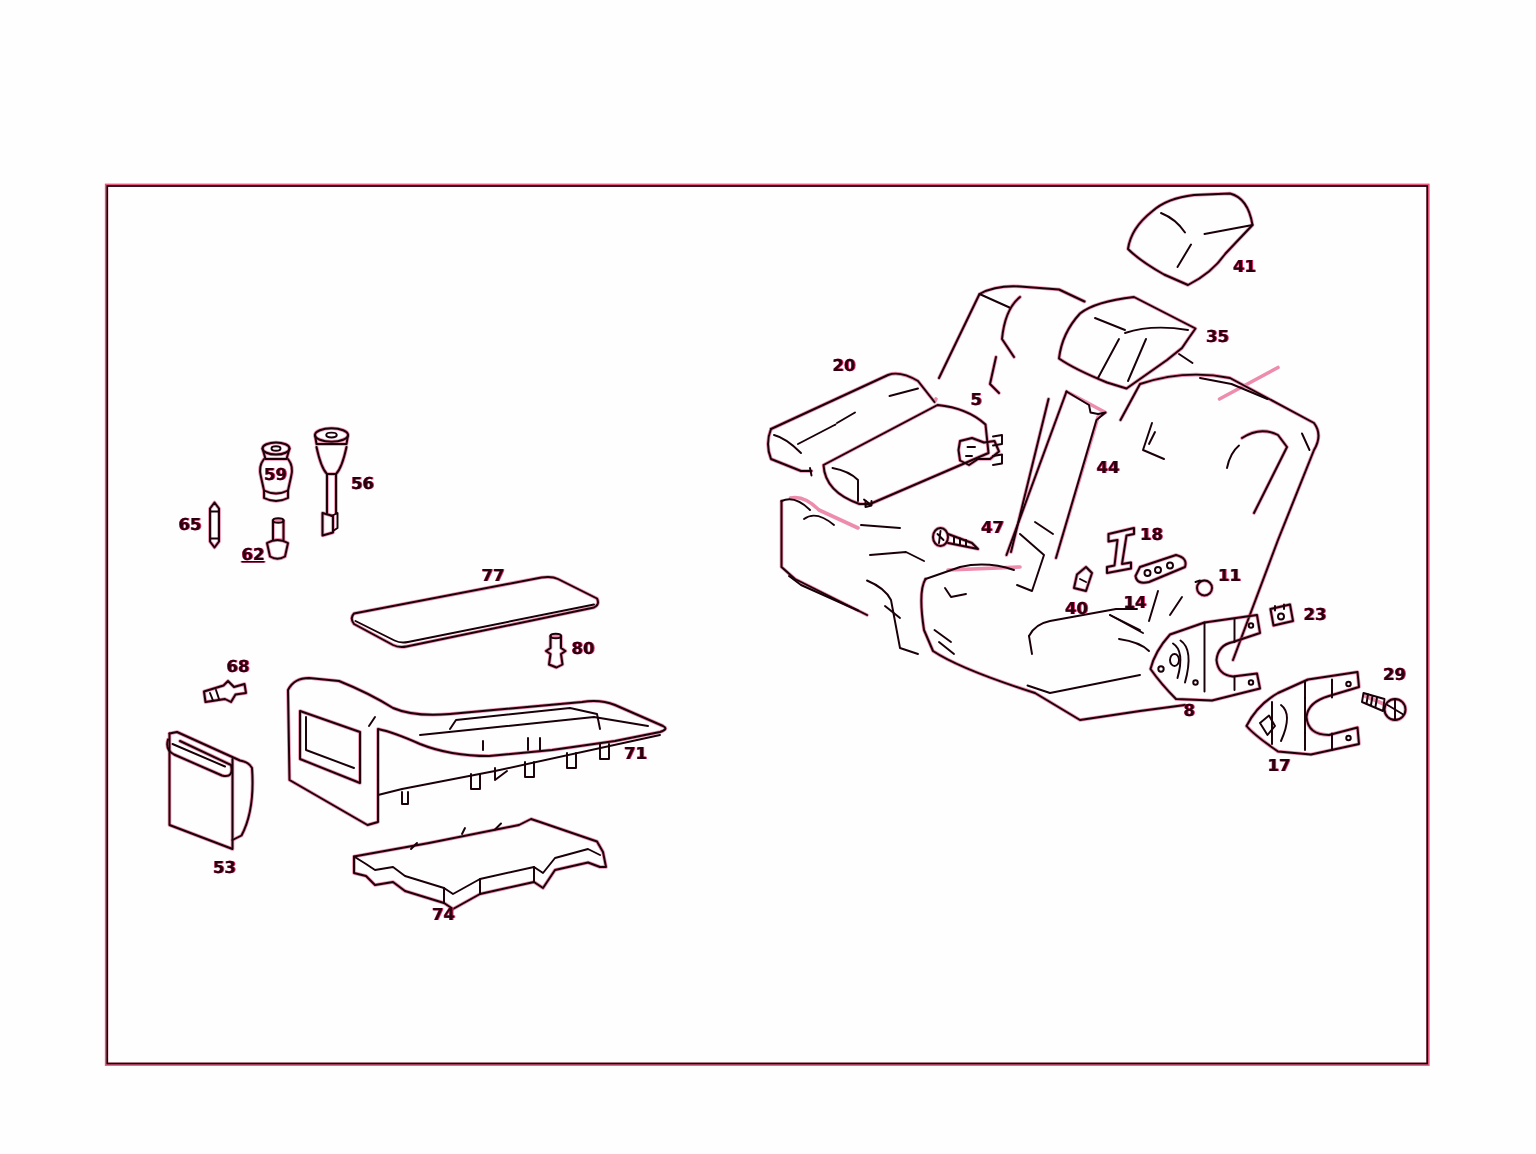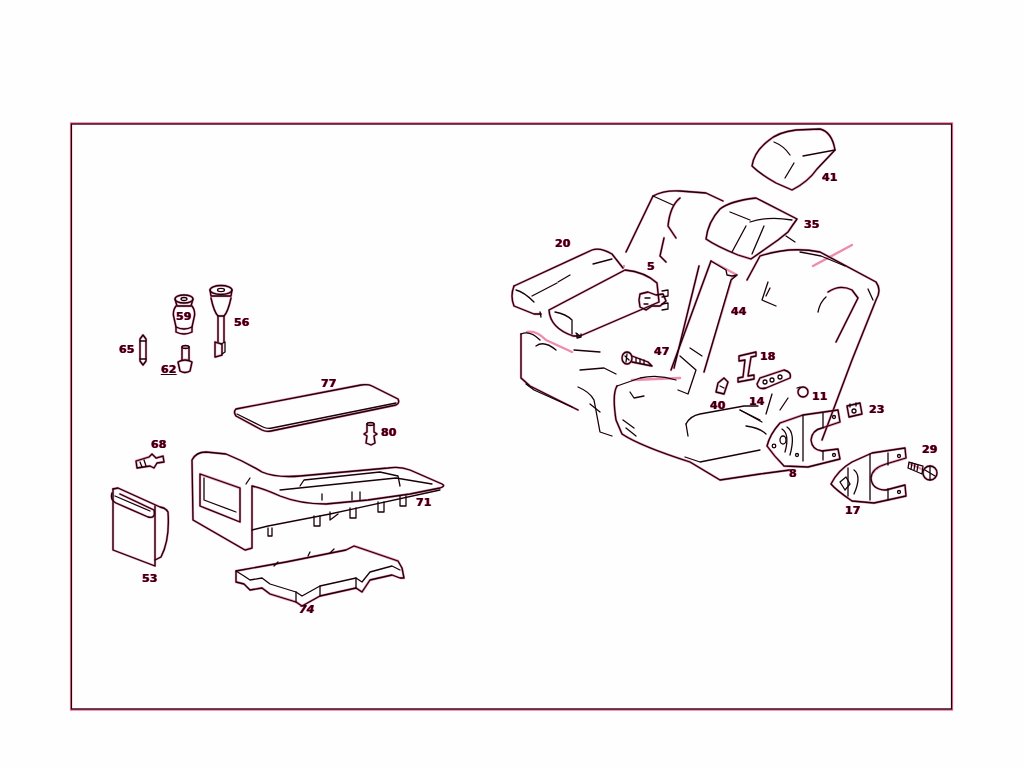--- a/index.html
+++ b/index.html
@@ -462,31 +462,31 @@
   </svg>
 
   <div id="labels">
       <span class="label" style="left: 822px; top: 172px;">41</span>
       <span class="label" style="left: 804px; top: 219px;">35</span>
       <span class="label" style="left: 555px; top: 238px;">20</span>
       <span class="label" style="left: 647px; top: 261px;">5</span>
       <span class="label" style="left: 731px; top: 306px;">44</span>
       <span class="label" style="left: 618px; top: 346px; margin-left: 36px;">47</span>
       <span class="label" style="left: 760px; top: 351px;">18</span>
-      <span class="label" style="left: 812px; top: 378px; margin-top: 13px;">11</span>
+      <span class="label" style="left: 812px; top: 378px;">11</span>
       <span class="label" style="left: 749px; top: 396px;">14</span>
       <span class="label" style="left: 710px; top: 400px;">40</span>
       <span class="label" style="left: 869px; top: 404px;">23</span>
       <span class="label" style="left: 922px; top: 444px;">29</span>
       <span class="label" style="left: 789px; top: 468px;">8</span>
       <span class="label" style="left: 845px; top: 505px;">17</span>
       <span class="label" style="left: 152px; top: 311px; padding-left: 24px;">59</span>
       <span class="label" style="left: 234px; top: 317px;">56</span>
       <span class="label" style="left: 119px; top: 344px;">65</span>
       <span class="label" style="left: 161px; top: 364px; text-decoration: underline;">62</span>
       <span class="label" style="left: 321px; top: 378px;">77</span>
       <span class="label" style="left: 381px; top: 427px;">80</span>
       <span class="label" style="left: 151px; top: 439px;">68</span>
       <span class="label" style="left: 416px; top: 497px;">71</span>
       <span class="label" style="left: 142px; top: 573px;">53</span>
-      <span class="label" style="left: 299px; top: 604px; font-style: italic;">74</span>
+      <span class="label" style="left: 288px; top: 604px;">74</span>
     </div>
 </div>
 
 </body></html>

